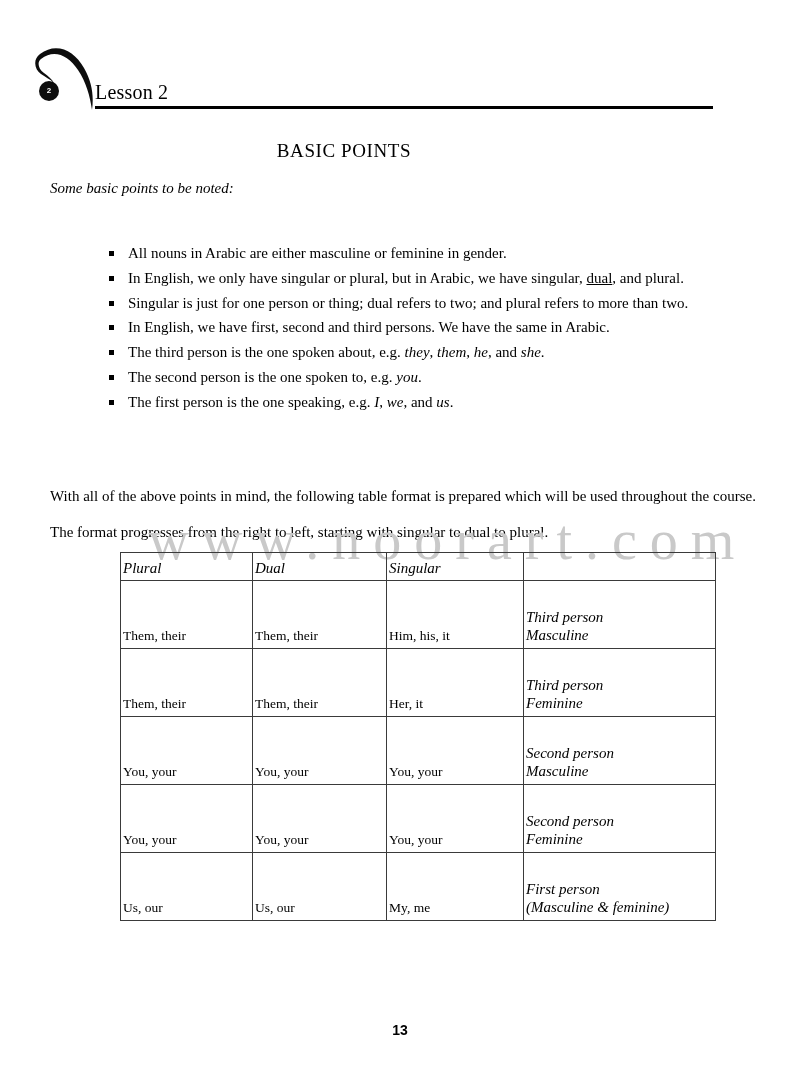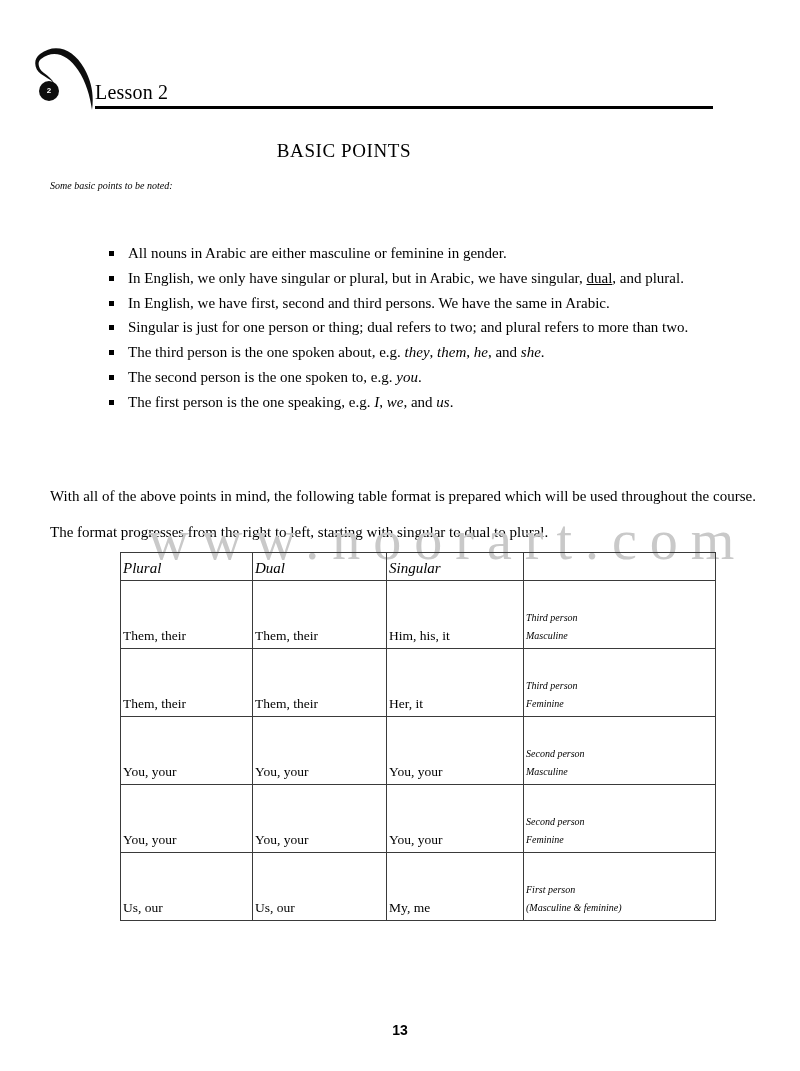--- a/index.html
+++ b/index.html
@@ -71,21 +71,21 @@
     width: 688px;
     text-align: center;
     font-size: 19px;
     font-weight: normal;
     letter-spacing: .6px;
   }
   .intro-note {
     position: absolute;
     left: 50px;
     top: 180px;
-    font-size: 10px;
+    font-size: 15px;
     font-style: italic;
   }
 
   
   .points-list {
     position: absolute;
     left: 108px;
     top: 241px;
     width: 600px;
   }
@@ -159,21 +159,21 @@
     height: 24px;
     font-style: italic;
     font-size: 15px;
     padding-bottom: 3px;
   }
   table.pronoun-table tr.body-row td {
     height: 63px;
   }
   table.pronoun-table td.person-col {
     font-style: italic;
-    font-size: 10px;
+    font-size: 15px;
     line-height: 17.5px;
     margin-top: 24px;
   }
   .col-plural   { width: 127px; }
   .col-dual     { width: 129px; }
   .col-singular { width: 132px; }
   .col-person   { width: 187px; }
 
   
   .page-number {
@@ -214,26 +214,26 @@
     <span>All nouns in Arabic are either masculine or feminine in gender.</span>
   </div>
 
   <div class="point-item">
     <span class="bullet-square"></span>
     <span>In English, we only have singular or plural, but in Arabic, we have singular, <u>dual</u>, and plural.</span>
   </div>
 
   <div class="point-item">
     <span class="bullet-square"></span>
+    <span>Singular is just for one person or thing; dual refers to two; and plural refers to more than two.</span>
+  </div>
+
+  <div class="point-item">
+    <span class="bullet-square"></span>
     <span>In English, we have first, second and third persons.  We have the same in Arabic.</span>
-  </div>
-
-  <div class="point-item">
-    <span class="bullet-square"></span>
-    <span>Singular is just for one person or thing; dual refers to two; and plural refers to more than two.</span>
   </div>
 
   <div class="point-item">
     <span class="bullet-square"></span>
     <span>The third person is the one spoken about, e.g. <em>they</em>, <em>them</em>, <em>he</em>, and <em>she</em>.</span>
   </div>
 
   <div class="point-item">
     <span class="bullet-square"></span>
     <span>The second person is the one spoken to, e.g. <em>you</em>.</span>

